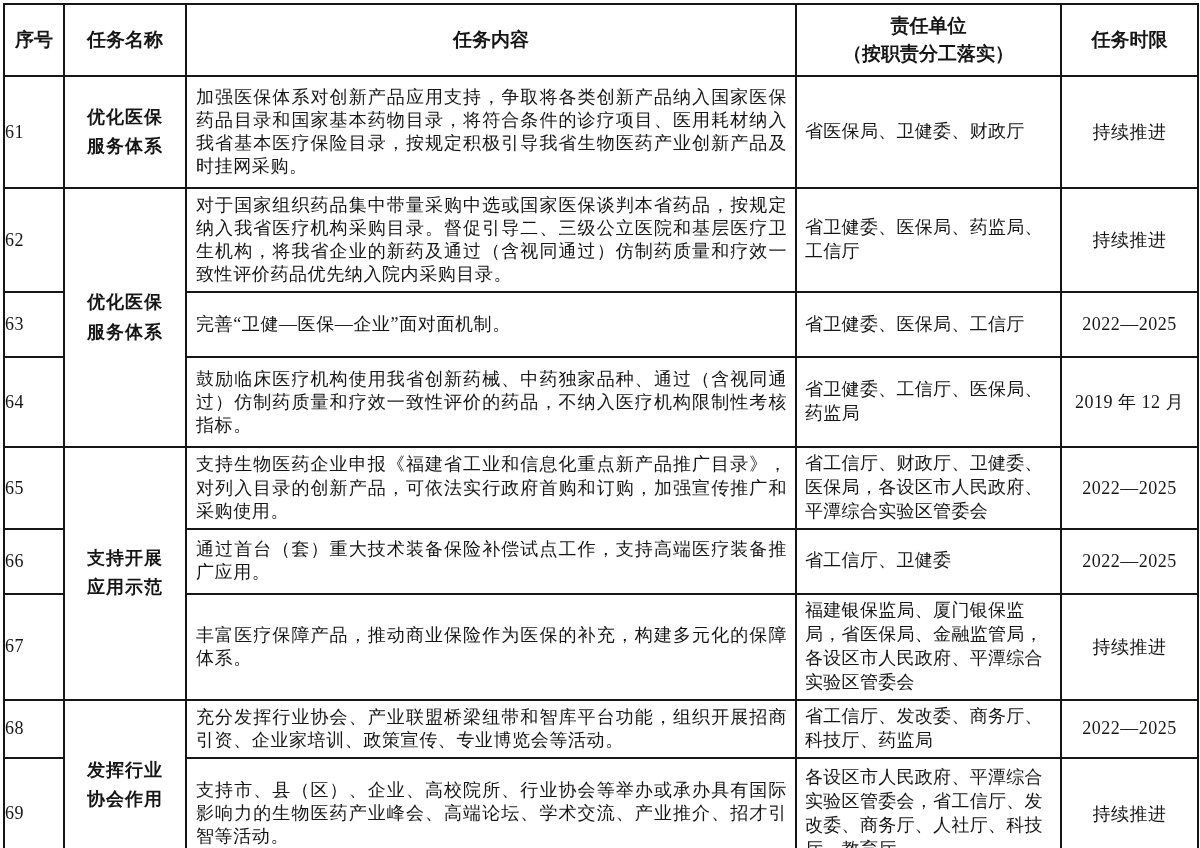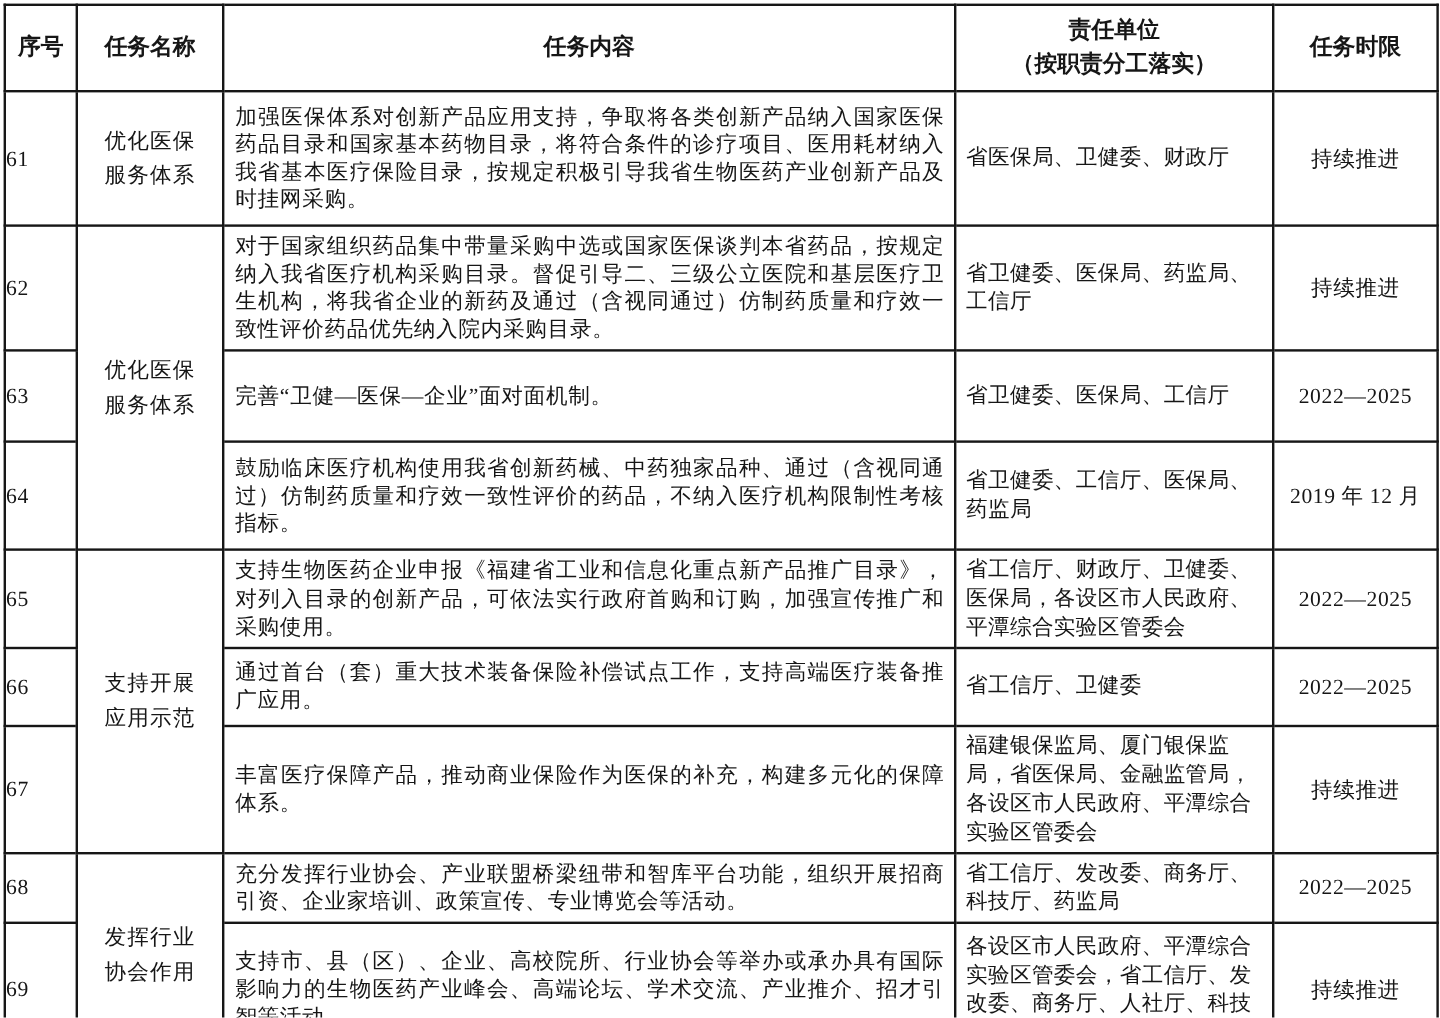--- a/index.html
+++ b/index.html
@@ -41,20 +41,21 @@
     font-family: "Liberation Serif", "DejaVu Serif", serif;
     font-size: 18px;
   }
   td.no {
     text-align: left;
     letter-spacing: 0.5px;
   }
   td.name {
     text-align: center;
     line-height: 1.62;
+    font-weight: bold;
   }
   td.name .name-inner {
     display: inline-block;
     width: 88px;
     letter-spacing: 1px;
   }
   td.content {
     text-align: justify;
     text-justify: inter-ideograph;
     padding: 5px 8px 5px 9px;
@@ -67,21 +68,21 @@
     letter-spacing: 0.3px;
   }
   td.deadline {
     text-align: center;
     letter-spacing: 0.5px;
   }
   
   tr.hdr   { height: 72px; margin-top: 35px; }
   tr.r61   { height: 112px; }
   tr.r62   { height: 90px; }
-  tr.r63   { height: 76px; border-radius: 12px; }
+  tr.r63   { height: 65px; border-radius: 12px; }
   tr.r64   { height: 90px; }
   tr.r65   { height: 80px; }
   tr.r66   { height: 65px; margin-top: 10px; }
   tr.r67   { height: 102px; }
   tr.r68   { height: 48px; }
   tr.r69   { height: 112px; }
 </style>
 </head>
 <body>
 

